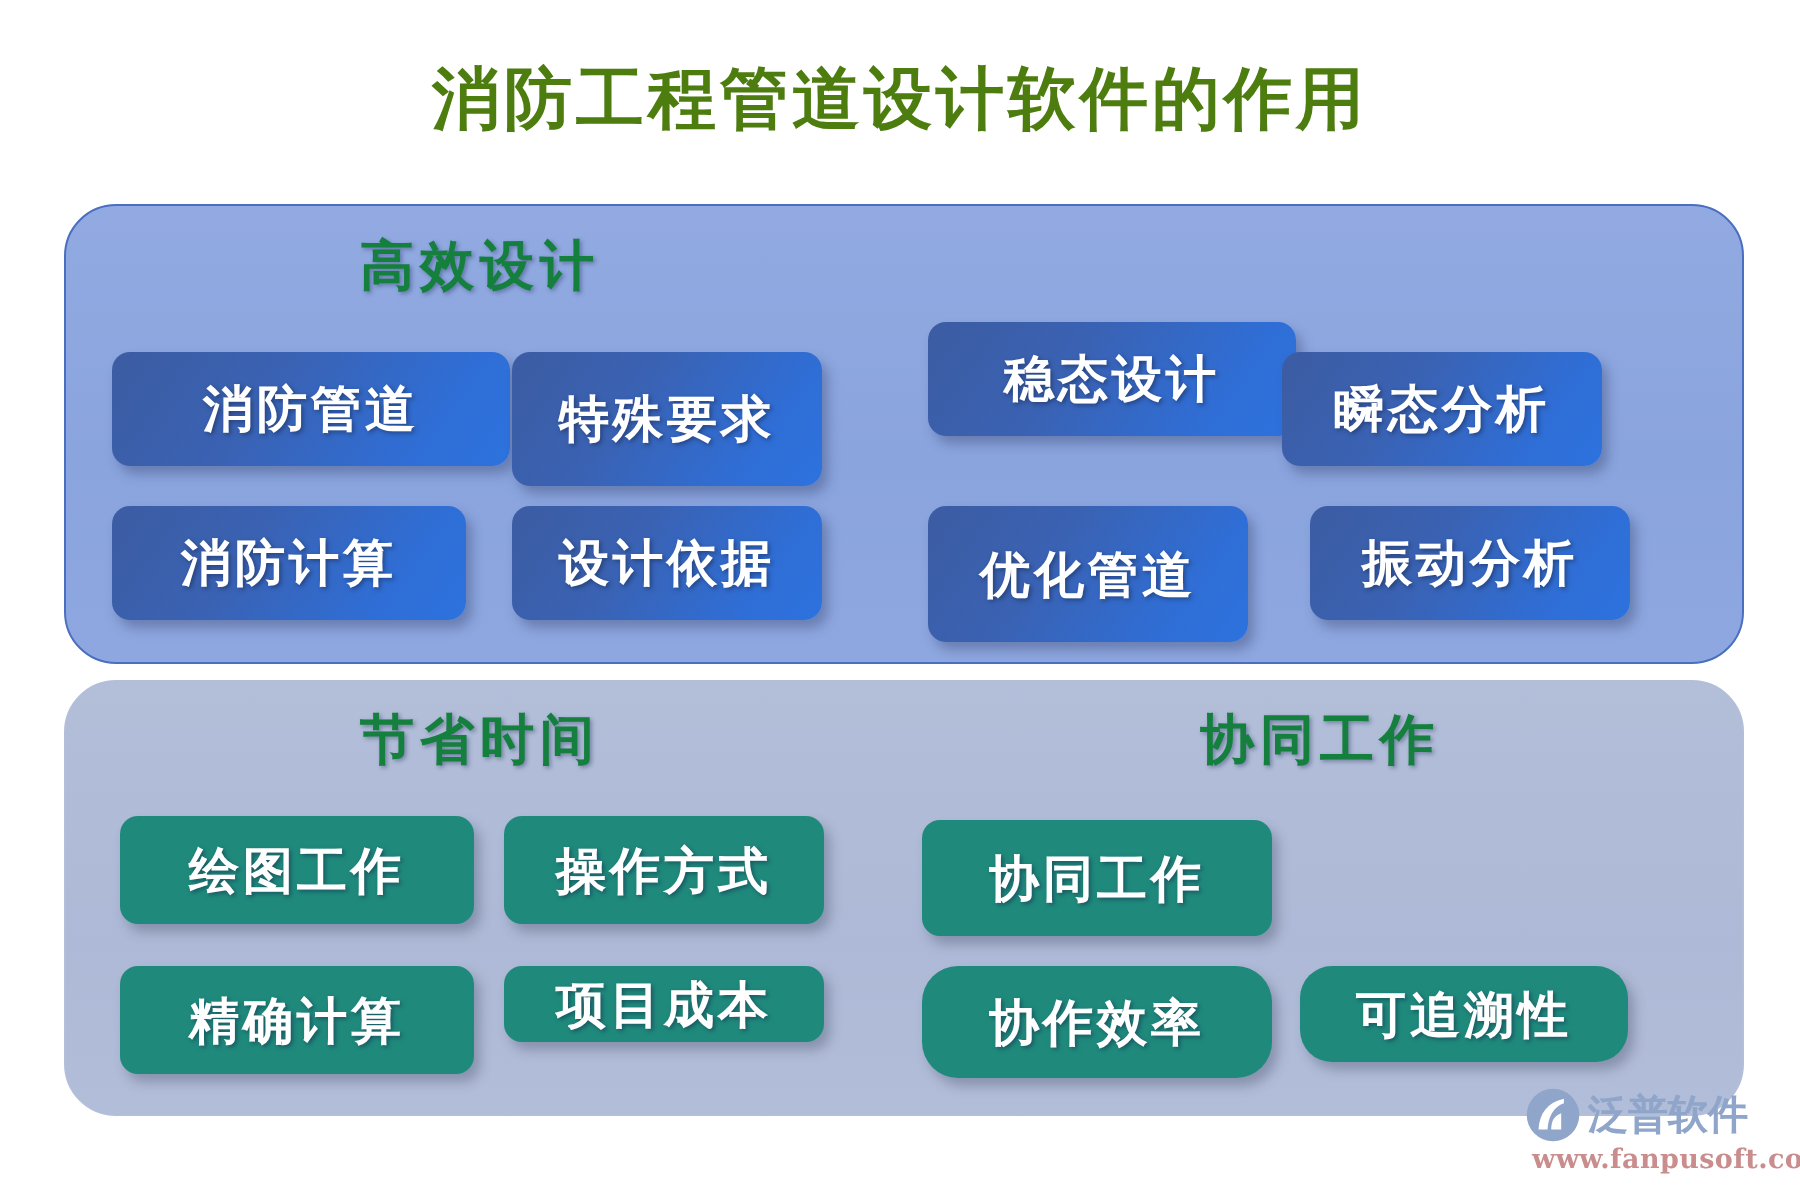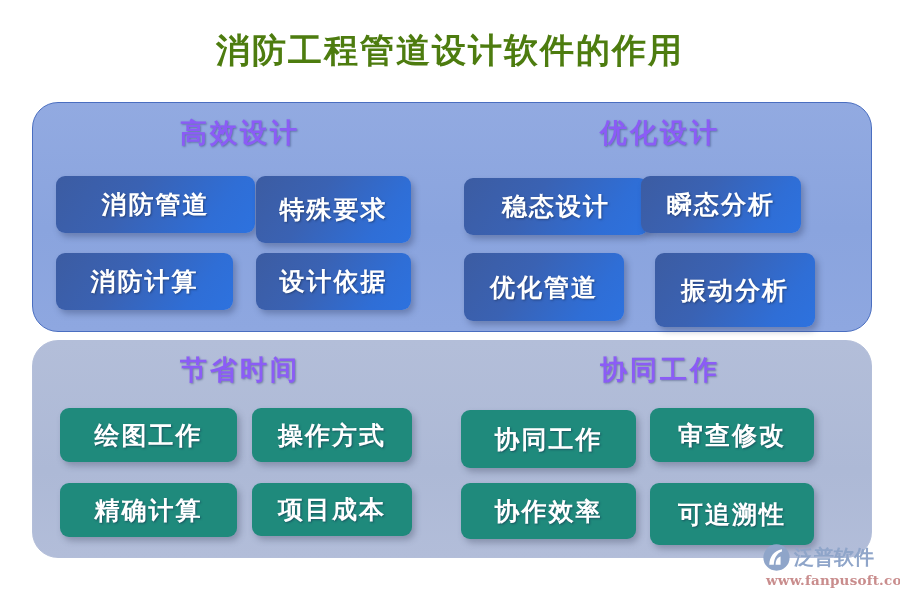--- a/index.html
+++ b/index.html
@@ -58,21 +58,21 @@
     height: 218px;
     background: linear-gradient(180deg, #b3bed9 0%, #adb9d6 60%, #b2bdd9 100%);
     border: 1px solid #b3bed9;
     border-radius: 26px;
   }
 
   
   .section-head {
     position: absolute;
     text-align: center;
-    color: #8b5cf6;
+    color: #15803d;
     font-size: 27px;
     font-weight: 700;
     letter-spacing: 3px;
     text-shadow: 1px 1px 2px rgba(40, 55, 100, 0.45);
     font-family: "DejaVu Serif", "Liberation Serif", serif;
     white-space: nowrap;
   }
 
   
   .item-box {
@@ -141,47 +141,45 @@
 <body>
 
 <div id="canvas">
 
   <div class="page-title">消防工程管道设计软件的作用</div>
 
   <div class="panel panel-top"></div>
 
   <div class="section-head" style="left:120px; top:115px; width:240px;">高效设计</div>
 
-  <div class="section-head" style="left:540px; top:115px; width:240px;">优化设计</div>
 
   <div class="item-box item-blue" style="left:56px;  top:176px; width:199px; height:57px;">消防管道</div>
   <div class="item-box item-blue" style="left:256px; top:176px; width:155px; height:67px;">特殊要求</div>
-  <div class="item-box item-blue" style="left:464px; top:178px; width:184px; height:57px;">稳态设计</div>
+  <div class="item-box item-blue" style="left:464px; top:161px; width:184px; height:57px;">稳态设计</div>
   <div class="item-box item-blue" style="left:641px; top:176px; width:160px; height:57px;">瞬态分析</div>
 
   <div class="item-box item-blue" style="left:56px;  top:253px; width:177px; height:57px;">消防计算</div>
   <div class="item-box item-blue" style="left:256px; top:253px; width:155px; height:57px;">设计依据</div>
   <div class="item-box item-blue" style="left:464px; top:253px; width:160px; height:68px;">优化管道</div>
-  <div class="item-box item-blue" style="left:655px; top:253px; width:160px; height:74px;">振动分析</div>
+  <div class="item-box item-blue" style="left:655px; top:253px; width:160px; height:57px;">振动分析</div>
 
   <div class="panel panel-bottom"></div>
 
   <div class="section-head" style="left:120px; top:352px; width:240px;">节省时间</div>
 
   <div class="section-head" style="left:540px; top:352px; width:240px;">协同工作</div>
 
   <div class="item-box item-green" style="left:60px;  top:408px; width:177px; height:54px;">绘图工作</div>
   <div class="item-box item-green" style="left:252px; top:408px; width:160px; height:54px;">操作方式</div>
   <div class="item-box item-green" style="left:461px; top:410px; width:175px; height:58px;">协同工作</div>
-  <div class="item-box item-green" style="left:650px; top:408px; width:164px; height:54px;">审查修改</div>
 
   <div class="item-box item-green" style="left:60px;  top:483px; width:177px; height:54px;">精确计算</div>
-  <div class="item-box item-green" style="left:252px; top:483px; width:160px; height:53px;">项目成本</div>
-  <div class="item-box item-green" style="left:461px; top:483px; width:175px; height:56px;">协作效率</div>
-  <div class="item-box item-green" style="left:650px; top:483px; width:164px; height:62px;">可追溯性</div>
+  <div class="item-box item-green" style="left:252px; top:483px; width:160px; height:38px;">项目成本</div>
+  <div class="item-box item-green" style="left:461px; top:483px; width:175px; height:56px;border-radius:18px;">协作效率</div>
+  <div class="item-box item-green" style="left:650px; top:483px; width:164px; height:48px;border-radius:16px;">可追溯性</div>
 
   <div class="logo">
     <div class="logo-row">
       <svg class="logo-mark" viewBox="0 0 32 32">
         <circle cx="16" cy="16" r="14.5" fill="#8fa5c9"></circle>
         <path d="M22 7 C13 9 8.5 15 8 24 L13 24 C13.4 16.5 16.5 11.5 22 9.5 Z" fill="#ffffff"></path>
         <path d="M20.5 15 C16.5 16.5 15 19.5 15 24 L20.5 24 Z" fill="#ffffff"></path>
       </svg>
       <span class="logo-text">泛普软件</span>
     </div>

